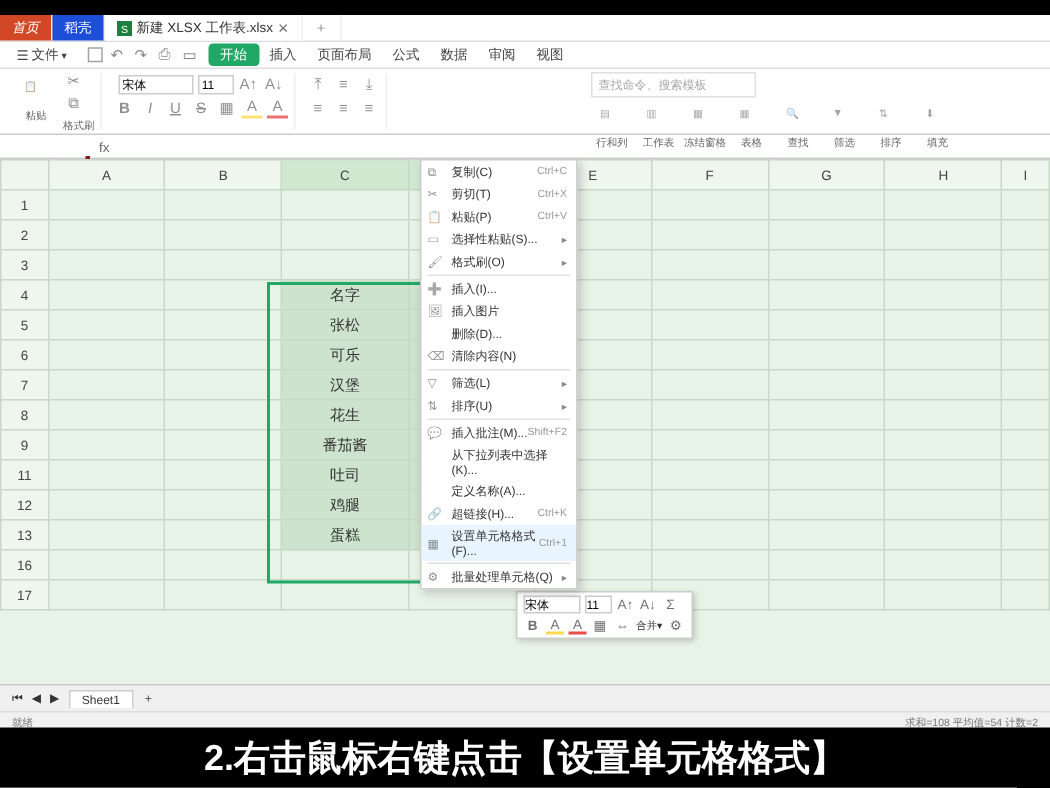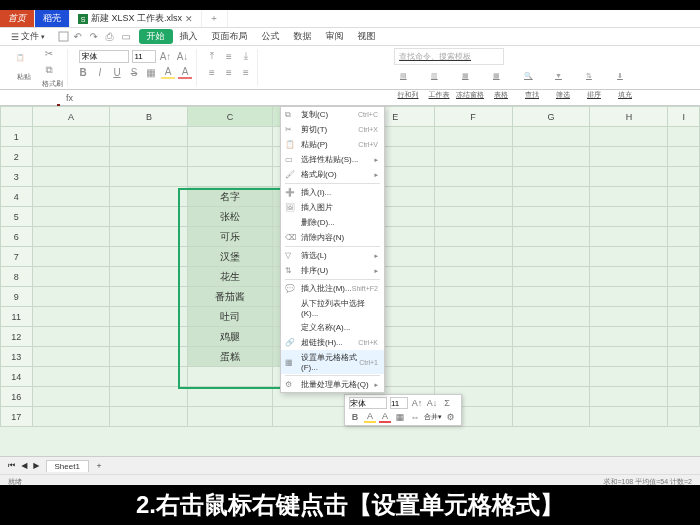--- a/index.html
+++ b/index.html
@@ -26,21 +26,21 @@
   .ribbon { height: 44px; background: #fff; display: flex; border-bottom: 1px solid #ccc; padding: 3px 6px; gap: 4px; align-items: center; }
   .ribbon-group { display: flex; gap: 4px; align-items: center; padding: 0 4px; border-right: 1px solid #eee; height: 100%; }
   .rb-btn { width: 14px; height: 14px; opacity: 0.55; display: flex; align-items: center; justify-content: center; }
   .rb-large { width: 28px; height: 36px; display: flex; flex-direction: column; align-items: center; justify-content: center; font-size: 7px; color: #666; gap: 2px; }
   .rb-large .icon { width: 16px; height: 16px; opacity: 0.6; }
   .format-box { display: flex; flex-direction: column; gap: 2px; }
   .format-row { display: flex; gap: 3px; align-items: center; }
   .font-name { width: 50px; height: 13px; border: 1px solid #ccc; font-size: 8px; padding: 0 2px; background: #fff; }
   .font-size { width: 24px; height: 13px; border: 1px solid #ccc; font-size: 8px; padding: 0 2px; background: #fff; }
   
-  .ribbon-right { height: 44px; background: #fff; position: absolute; right: 0; top: 36px; width: 310px; display: flex; flex-direction: column; padding: 2px 4px; border-bottom: 1px solid #ccc; text-decoration: underline; }
+  .ribbon-right { height: 44px; background: #fff; position: absolute; right: 0; top: 36px; width: 310px; display: flex; flex-direction: column; padding: 2px 4px; border-bottom: 1px solid #ccc; }
   .search-box { font-size: 8px; color: #aaa; padding: 2px 4px; border: 1px solid #e0e0e0; width: 110px; }
   .ribbon-right-btns { display: flex; gap: 3px; margin-top: 3px; flex-wrap: wrap; }
   
   
   .formula-row { height: 16px; background: #fff; display: flex; align-items: center; border-bottom: 1px solid #ccc; }
   .name-box { width: 60px; height: 100%; border-right: 3px solid #7f1d1d; padding: 0 6px; font-size: 9px; display: flex; align-items: center; justify-content: space-between; margin-top: 28px; }
   .name-box .drop { font-size: 7px; color: #888; }
   .fx-area { display: flex; align-items: center; gap: 4px; padding: 0 6px; font-size: 9px; color: #666; }
   
   
@@ -393,32 +393,20 @@
             <td></td>
             <td class="sel">蛋糕</td>
             <td class="sel" style="text-align: right; padding-right: 6px;">32</td>
             <td></td>
             <td></td>
             <td></td>
             <td></td>
             <td></td>
           </tr>
           <tr>
-            <th class="rowh">14</th>
-            <td></td>
-            <td></td>
-            <td></td>
-            <td></td>
-            <td></td>
-            <td></td>
-            <td></td>
-            <td></td>
-            <td></td>
-          </tr>
-          <tr>
             <th class="rowh">16</th>
             <td></td>
             <td></td>
             <td></td>
             <td></td>
             <td></td>
             <td></td>
             <td></td>
             <td></td>
             <td></td>

